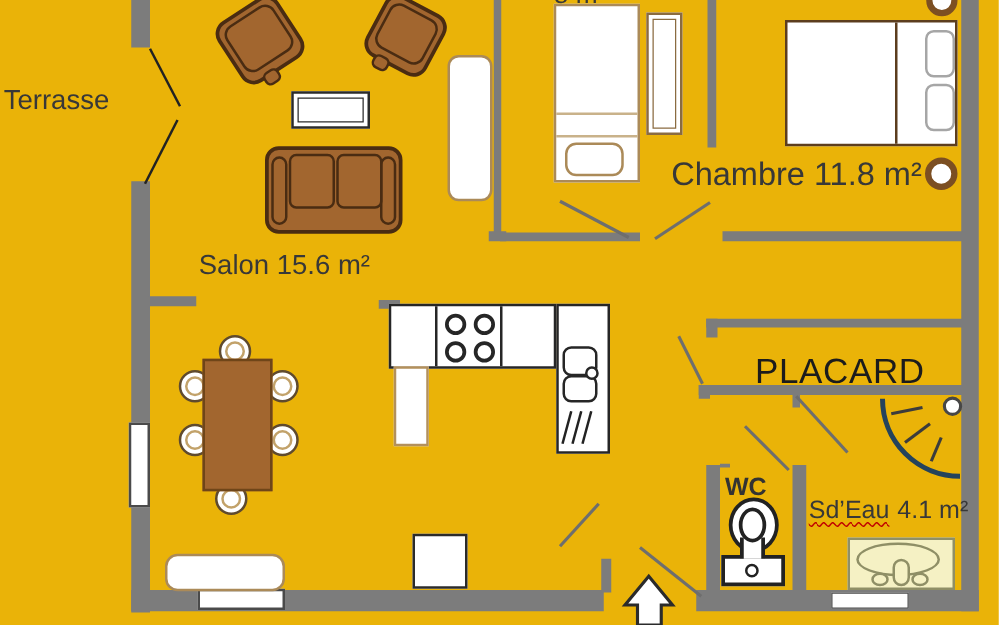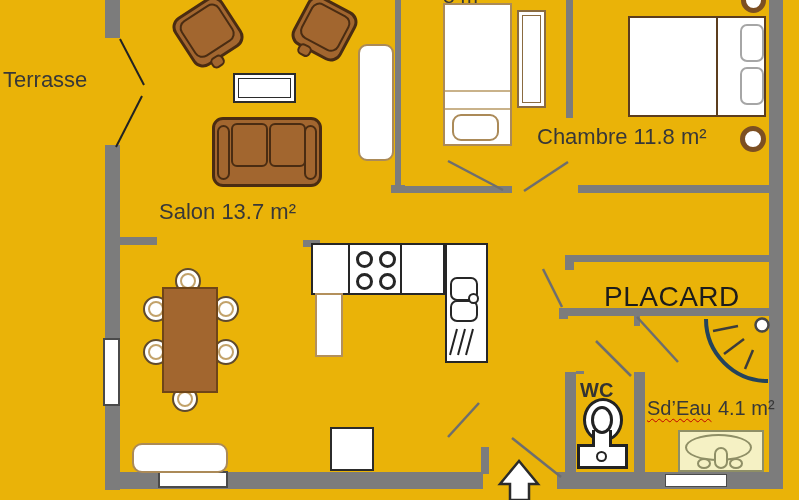--- a/index.html
+++ b/index.html
@@ -137,22 +137,22 @@
   <div class="abs" style="left:596px;top:451px;width:11px;height:11px;border:2.5px solid #222;border-radius:50%;background:#fff"></div>
 
   <div class="abs" style="left:678px;top:430px;width:86px;height:42px;background:#F5F1C4;border:2px solid #8f8f66">
     <div class="abs" style="left:5px;top:2px;width:67px;height:27px;border:2px solid #8f8f66;border-radius:50%"></div>
     <div class="abs" style="left:34px;top:15px;width:14px;height:22px;border:2px solid #8f8f66;border-radius:7px;background:#F5F1C4"></div>
     <div class="abs" style="left:17px;top:26px;width:14px;height:11px;border:2px solid #8f8f66;border-radius:50%;background:#F5F1C4"></div>
     <div class="abs" style="left:49px;top:26px;width:14px;height:11px;border:2px solid #8f8f66;border-radius:50%;background:#F5F1C4"></div>
   </div>
 
   <div class="txt" style="left:3px;top:67px;font-size:22px">Terrasse</div>
-  <div class="txt" style="left:159px;top:199px;font-size:22px">Salon 13.7 m²</div>
-  <div class="txt" style="left:537px;top:124px;font-size:22px">Chambre 11.8 m²</div>
+  <div class="txt" style="left:159px;top:199px;font-size:22px">Salon 15.6 m²</div>
+  <div class="txt" style="left:537px;top:124px;font-size:26px">Chambre 11.8 m²</div>
   <div class="txt" style="left:604px;top:281px;font-size:28px;letter-spacing:0.5px;color:#1c1c1c">PLACARD</div>
   <div class="txt" style="left:580px;top:379px;font-size:20px;font-weight:700;color:#333">WC</div>
   <div class="txt" style="left:647px;top:397px;font-size:20px">
     <span class="wavy">Sd’Eau</span><span style="margin-left:0.32em">4.1 m²</span>
   </div>
   <div class="txt vtext" style="left:403px;top:-19px">CHAMBRE</div>
   <div class="txt" style="left:443px;top:-16px;font-size:21px">8 m²</div>
 
   <svg class="overlay" width="800" height="500" viewBox="0 0 800 500">
 

